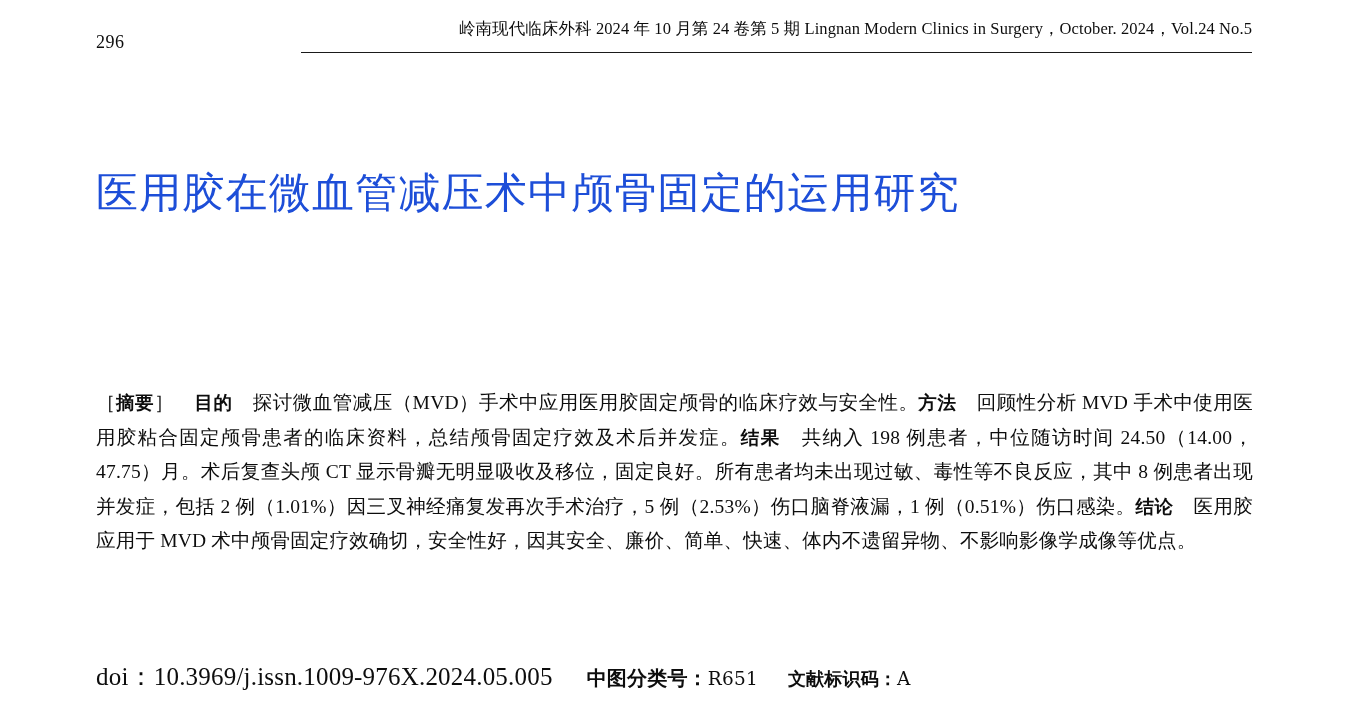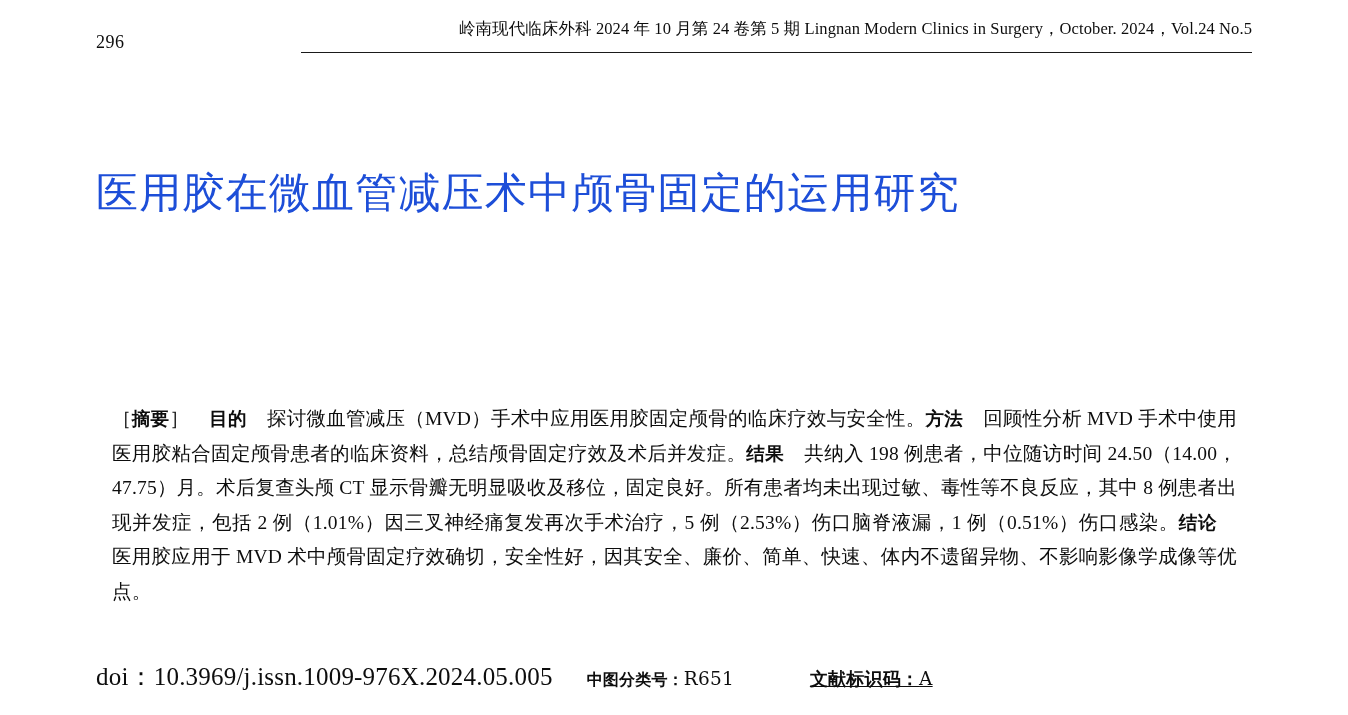--- a/index.html
+++ b/index.html
@@ -88,21 +88,21 @@
     top: 386px;
     left: 96px;
     width: 1157px;
     font-size: 19.5px;
     line-height: 34.5px;
     text-align: justify;
     text-justify: inter-character;
     letter-spacing: 0.2px;
   }
   .abstract p {
-    margin: 16px;
+    margin: 0;
   }
   .lbl {
     font-family: "DejaVu Sans", sans-serif;
     font-weight: 700;
     font-size: 18.5px;
     letter-spacing: 0.3px;
   }
   .lbl-brk {
     font-family: "DejaVu Serif", serif;
     font-weight: 400;
@@ -136,28 +136,27 @@
   }
   .meta .cls {
     font-family: "DejaVu Serif", serif;
     font-size: 18.5px;
     white-space: nowrap;
     margin-left: 34px;
   }
   .meta .cls .k {
     font-family: Liberation Mono, monospace;
     font-weight: 700;
-    font-size: 16px;
+    font-size: 20px;
   }
   .meta .idcode {
     font-family: "DejaVu Serif", serif;
     font-size: 18.5px;
     white-space: nowrap;
-    margin-left: 76px;
-    text-decoration: underline;
+    margin-left: 30px;
   }
   .meta .idcode .k {
     font-family: "DejaVu Sans", sans-serif;
     font-weight: 700;
     font-size: 18px;
   }
 </style>
 </head>
 <body>
 

